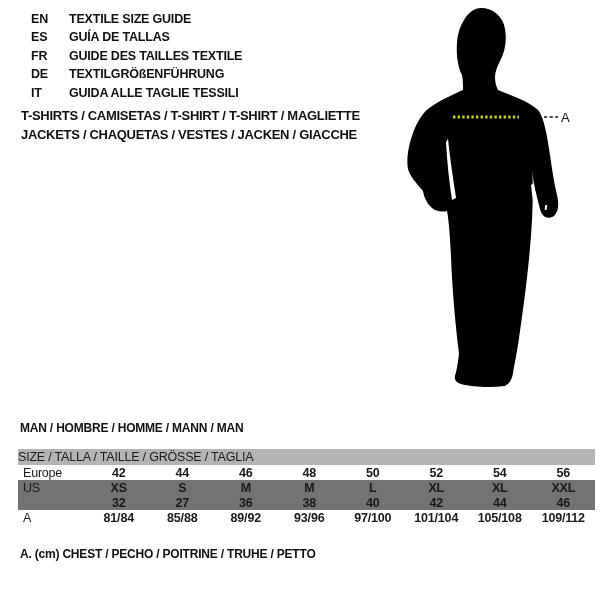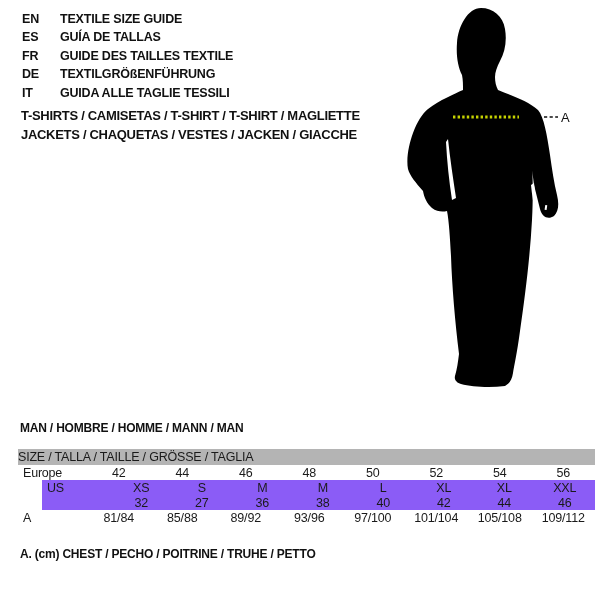--- a/index.html
+++ b/index.html
@@ -4,35 +4,35 @@
 <style>
   html,body{margin:0;padding:0;}
   body{
     width:600px;height:600px;position:relative;overflow:hidden;
     background:#ffffff;color:#111;
     font-family:"Liberation Sans", sans-serif;
   }
   
   .lang-block{position:absolute;left:22px;top:10px;}
   .lang-row{display:flex;line-height:18.4px;font-weight:bold;font-size:12.5px;letter-spacing:-0.2px;}
-  .lang-code{width:38px;}
+  .lang-code{width:38px;margin-left:9px;}
   
   .cat-block{position:absolute;left:21px;top:106px;font-weight:bold;font-size:13px;line-height:19px;letter-spacing:-0.3px;}
   
   .figure{position:absolute;left:402px;top:5px;width:170px;height:385px;}
   .figure svg{display:block;}
   
   .section-title{position:absolute;left:20px;top:421px;font-weight:bold;font-size:12px;line-height:14px;letter-spacing:-0.2px;text-align:right;}
   
   .size-table{position:absolute;left:18px;top:449px;width:577px;font-size:12.5px;letter-spacing:-0.2px;color:#1a1a1a;}
   .thead{background:#b4b4b4;height:16px;line-height:16px;}
   .trow{display:flex;height:15px;line-height:17px;}
-  .trow.stripe{background:#8b5cf6;margin-left:24px;}
+  .trow.stripe{background:#737373;}
   .tlabel{width:64px;padding-left:5px;}
-  .tcell{flex:1;text-align:center;}
+  .tcell{flex:1;text-align:center;font-weight:bold;}
   
   .footnote{position:absolute;left:20px;top:547px;font-weight:bold;font-size:12px;letter-spacing:-0.2px;text-align:center;}
 </style>
 </head>
 <body>
 
 <div class="lang-block">
   <div class="lang-row">
     <span class="lang-code">EN</span>
     <span>TEXTILE SIZE GUIDE</span>

